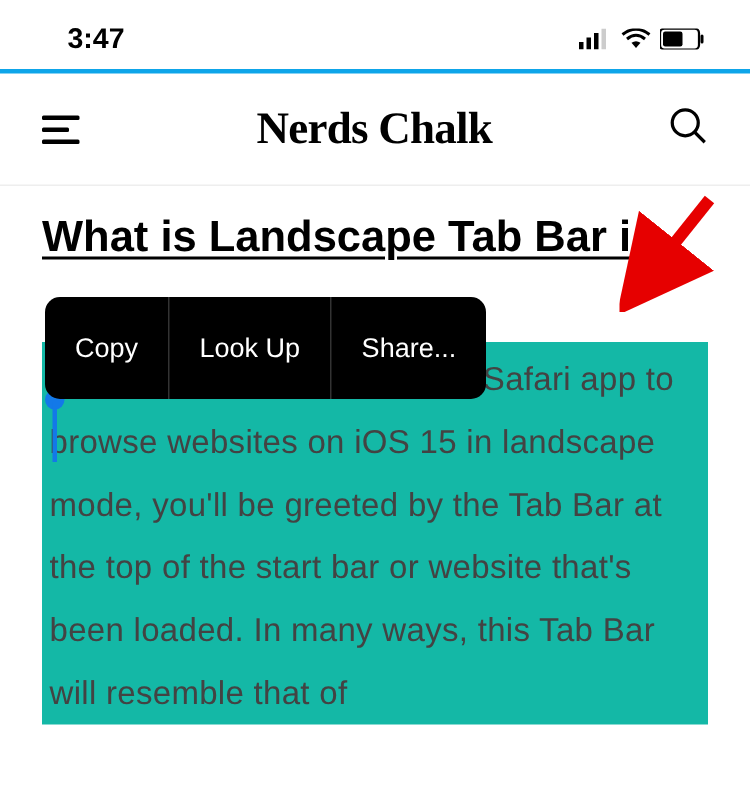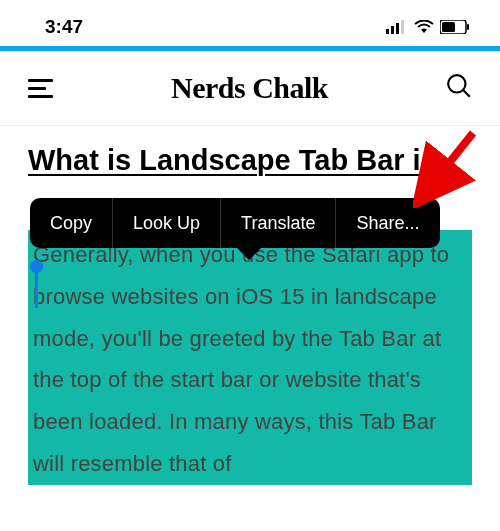--- a/index.html
+++ b/index.html
@@ -30,21 +30,21 @@
     .status-icons {
       display: flex;
       align-items: center;
       gap: 6px;
     }
     .header {
       display: flex;
       align-items: center;
       justify-content: space-between;
       padding: 20px 28px 20px 28px;
-      border-top: 5px solid #0ea5e9;
+      border-top: 3px solid #0ea5e9;
       border-bottom: 1px solid #eee;
     }
     .hamburger {
       display: flex;
       flex-direction: column;
       gap: 5px;
     }
     .hamburger span {
       display: block;
       height: 3px;
@@ -79,21 +79,21 @@
       overflow: hidden;
     }
     .context-menu {
       position: absolute;
       top: 198px;
       left: 30px;
       background: #000;
       border-radius: 10px;
       display: flex;
       align-items: center;
-      height: 50px;
+      height: 68px;
       z-index: 10;
     }
     .context-menu-item {
       color: #fff;
       font-size: 18px;
       padding: 0 20px;
       white-space: nowrap;
       border-right: 1px solid #333;
       display: flex;
       align-items: center;
@@ -195,21 +195,20 @@
 </div>
 
 <div class="content">
   <div class="article-title">What is Landscape Tab Bar i</div>
   <div class="article-body">Generally, when you use the Safari app to browse websites on iOS 15 in landscape mode, you'll be greeted by the Tab Bar at the top of the start bar or website that's been loaded. In many ways, this Tab Bar will resemble that of</div>
 </div>
 
 <div class="context-menu">
   <div class="context-menu-item">Copy</div>
   <div class="context-menu-item">Look Up</div>
-  <div class="context-menu-item">Translate</div>
   <div class="context-menu-item">Share...</div>
 </div>
 <div class="context-menu-tail"></div>
 
 <div class="selection-handle"></div>
 <div class="selection-bar"></div>
 
 <div class="arrow">
   <svg width="75" height="80" viewBox="0 0 75 80">
     <defs>

